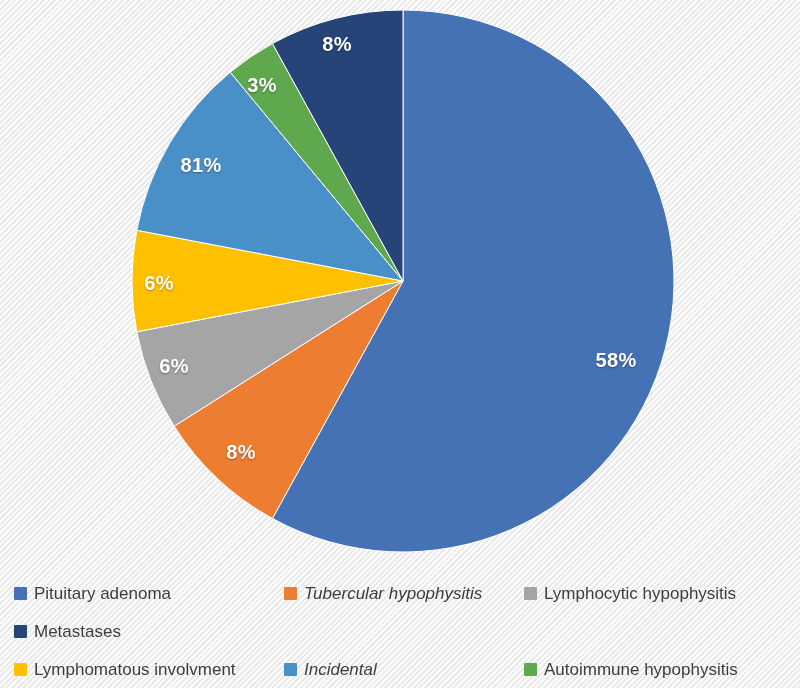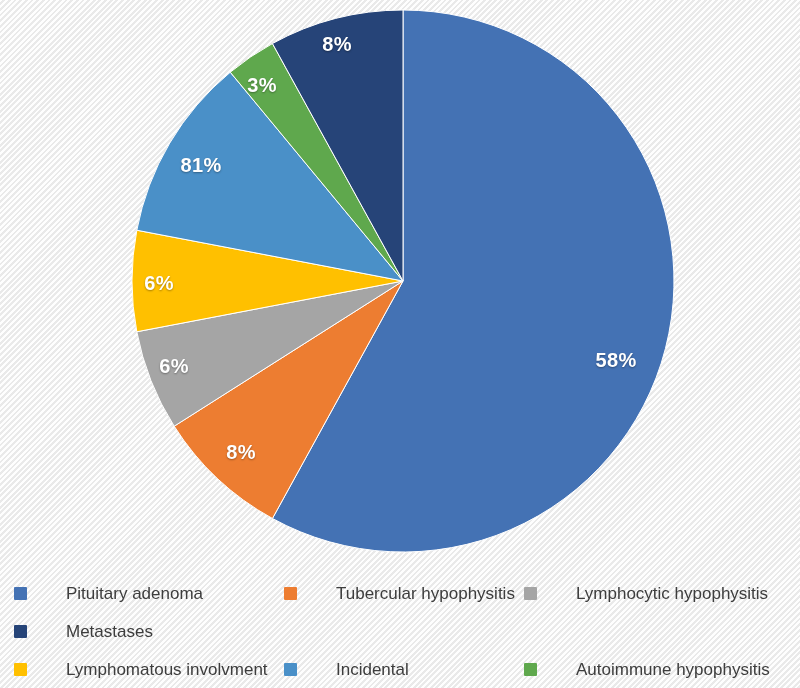--- a/index.html
+++ b/index.html
@@ -56,24 +56,23 @@
   .legend-row{
     display:flex;
     align-items:flex-start;
     height:38px;
   }
   .legend-item{
     display:flex;
     align-items:center;
     height:38px;
     white-space:nowrap;
-    gap:32px;
   }
   .legend-item.col1{width:270px;}
-  .legend-item.col2{width:240px;}
+  .legend-item.col2{width:240px;font-style:italic;}
   .legend-item.col3{width:auto;}
   .swatch{
     width:13px;height:13px;
     flex:0 0 13px;
     margin-right:7px;
     border-radius:1px;
   }
   .legend-text{
     font-size:17px;
     color:#3d3d3d;

